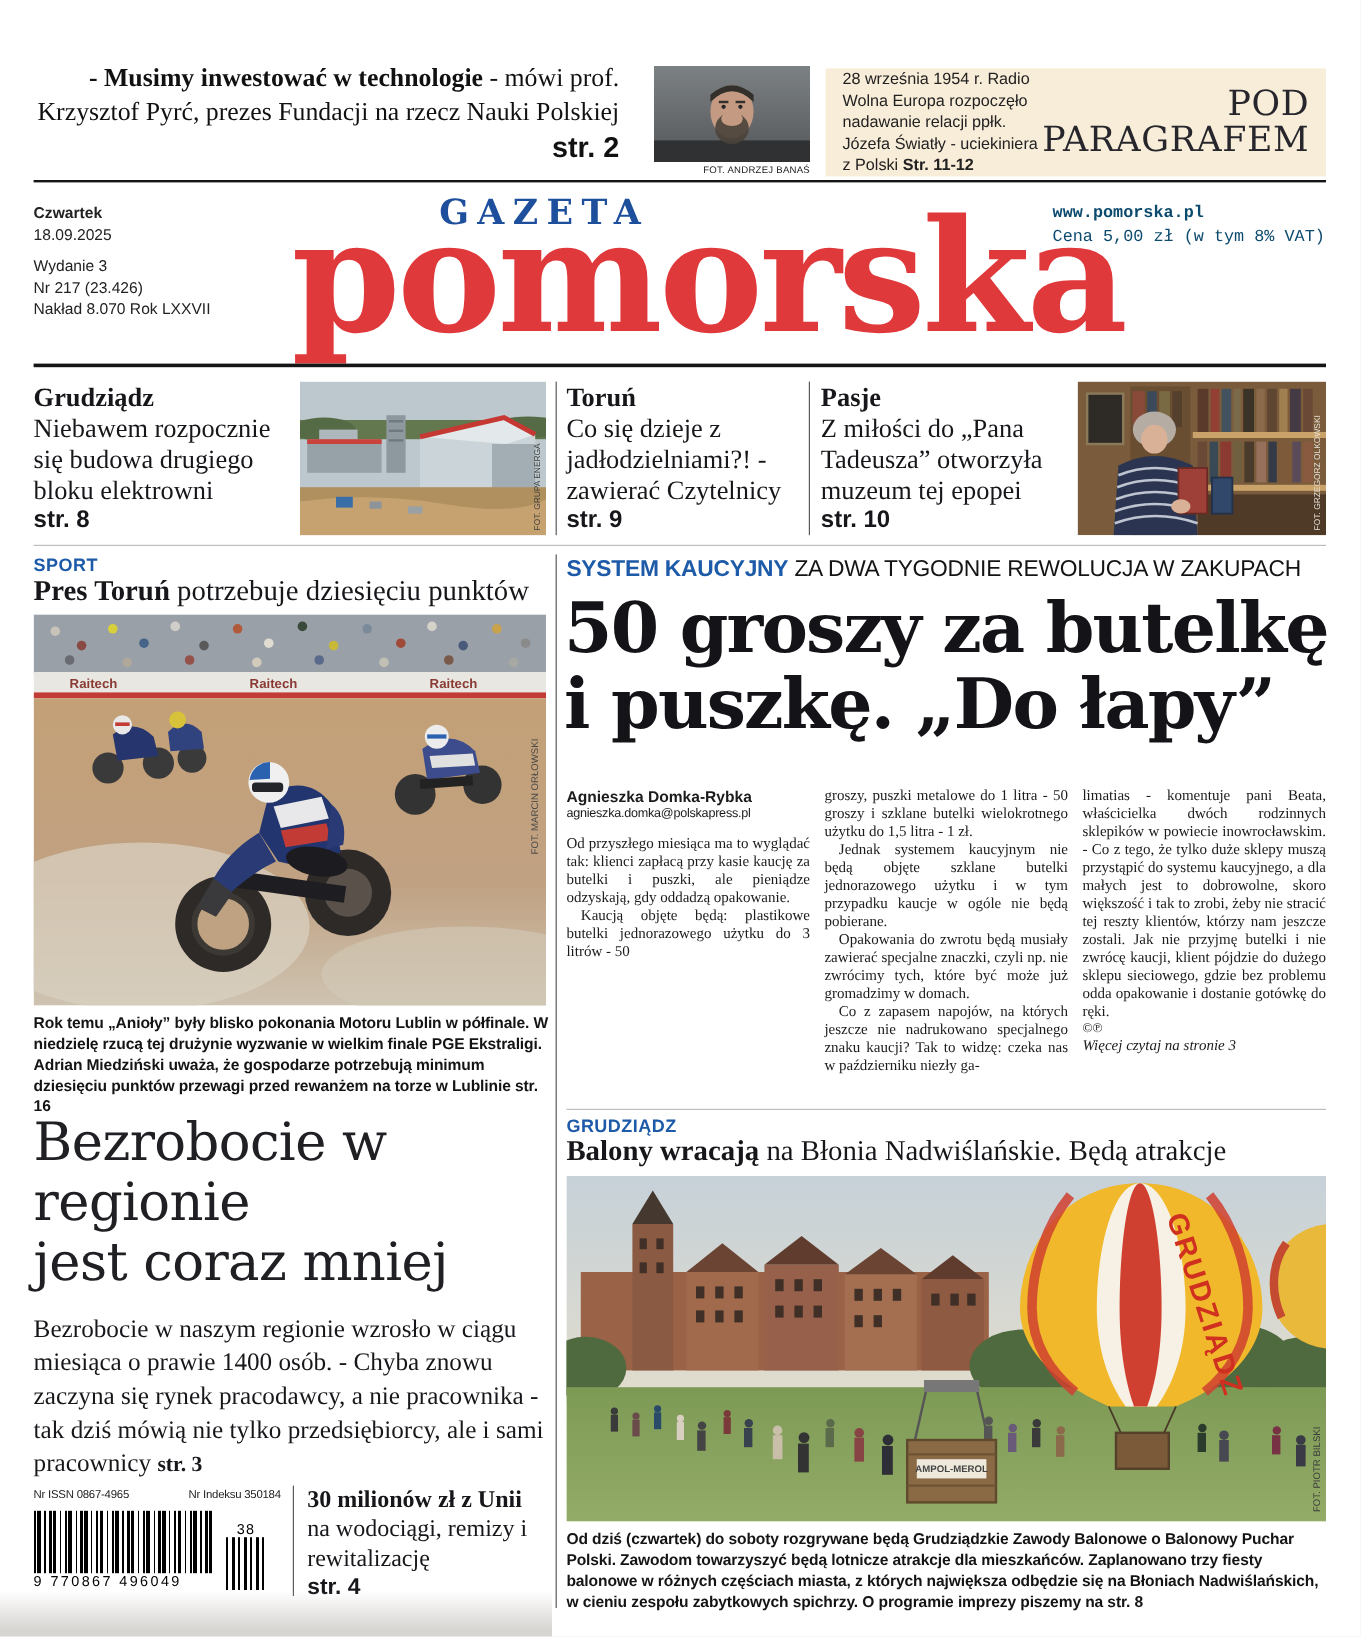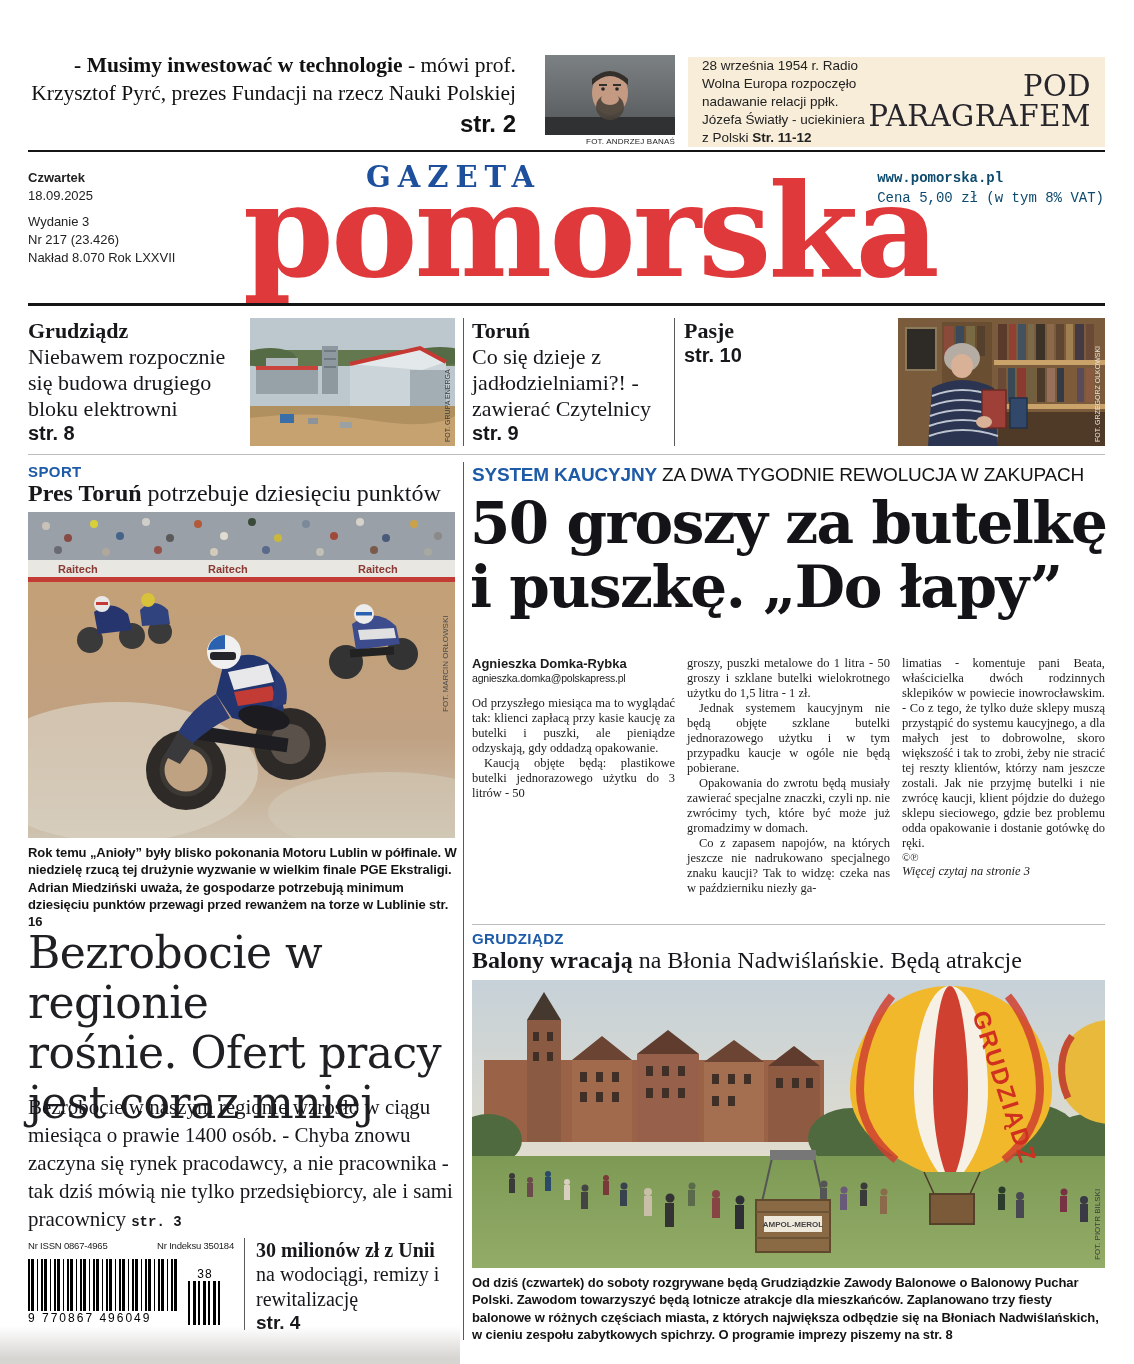--- a/index.html
+++ b/index.html
@@ -46,21 +46,21 @@
   .byline-name{font-family:"Liberation Sans",sans-serif;font-weight:bold;font-size:13px;}
   .byline-mail{font-family:"Liberation Sans",sans-serif;font-size:10.5px;letter-spacing:-.2px;margin-bottom:12px;}
   .lead{font-family:"Liberation Sans",sans-serif;font-weight:bold;font-size:13px;line-height:1.24;letter-spacing:-.2px;
         text-align:left;margin-bottom:9px;}
   .cright{font-size:11px;}
   .more{font-style:italic;font-size:12.5px;}
 
   
   .bezhead{font-family:"DejaVu Serif",serif;font-size:44px;line-height:1.14;letter-spacing:-.5px;color:#202024;}
   .bezbody{font-size:21px;line-height:1.33;color:#17171b;}
-  .bezbody .pg{font-family:Liberation Mono, monospace;font-weight:bold;font-size:14px;}
+  .bezbody .pg{font-family:Liberation Serif, serif;font-weight:bold;font-size:18px;}
 
   
   .bc-labels{font-family:"Liberation Sans",sans-serif;font-size:9.5px;color:#222;display:flex;justify-content:space-between;letter-spacing:-.2px;}
   .bars{height:52px;background:repeating-linear-gradient(90deg,#000 0 2px,#fff 2px 3px,#000 3px 6px,#fff 6px 9px,#000 9px 10px,#fff 10px 13px);}
   .bars-sm{height:44px;width:34px;background:repeating-linear-gradient(90deg,#000 0 2px,#fff 2px 5px,#000 5px 8px,#fff 8px 10px);}
   .bc-digits{font-family:"Liberation Sans",sans-serif;font-size:12px;letter-spacing:2px;color:#000000;}
   .eu{font-size:20px;line-height:1.22;color:#17171b;}
   .eu .pg{font-family:"Liberation Sans",sans-serif;font-weight:bold;font-size:19px;}
 
   .curl{background:linear-gradient(180deg,rgba(255,255,255,0) 0%,#d7d5d2 85%);}
@@ -165,20 +165,21 @@
   <div class="abs teaser" style="left:472px;top:318px;width:196px;">
     <div class="cat">Toruń</div>
     <div>Co się dzieje z jadłodzielniami?! - zawierać Czytelnicy</div>
     <div class="pg">str. 9</div>
   </div>
 
   <div class="abs vline" style="left:674px;top:318px;height:128px;"></div>
 
   <div class="abs teaser" style="left:684px;top:318px;width:208px;">
     <div class="cat">Pasje</div>
+    <div>Z miłości do „Pana Tadeusza” otworzyła muzeum tej epopei</div>
     <div class="pg">str. 10</div>
   </div>
   <div class="abs" style="left:898px;top:318px;width:207px;height:128px;">
     <svg width="207" height="128" viewBox="0 0 207 128">
       <rect width="207" height="128" fill="#7a5c3c"></rect>
       <g>
         <rect x="100" y="6" width="9" height="36" fill="#5a3a2a"></rect>
           <rect x="111" y="6" width="7" height="36" fill="#933f33"></rect>
           <rect x="120" y="6" width="8" height="36" fill="#42525f"></rect>
           <rect x="130" y="6" width="6" height="36" fill="#7a6a4a"></rect>
@@ -321,21 +322,20 @@
       <text x="420" y="200" font-family="Liberation Sans,sans-serif" font-size="8" fill="#4a4a4a" transform="rotate(-90 420 200)">FOT. MARCIN ORŁOWSKI</text>
     </svg>
   </div>
 
   <div class="abs caption" style="left:28px;top:844px;width:430px;">
     <span>Rok temu „Anioły” były blisko pokonania Motoru Lublin w półfinale. W niedzielę rzucą tej drużynie wyzwanie w wielkim finale PGE Ekstraligi. Adrian Miedziński uważa, że gospodarze potrzebują minimum dziesięciu punktów przewagi przed rewanżem na torze w Lublinie </span><span>str. 16</span>
   </div>
 
   <div class="abs bezhead" style="left:28px;top:928px;width:434px;">
     <div>Bezrobocie w regionie</div>
-    <div>rośnie. Ofert pracy</div>
     <div>jest coraz mniej</div>
   </div>
   <div class="abs bezbody" style="left:28px;top:1094px;width:428px;">
     <span>Bezrobocie w naszym regionie wzrosło w ciągu miesiąca o prawie 1400 osób. - Chyba znowu zaczyna się rynek pracodawcy, a nie pracownika - tak dziś mówią nie tylko przedsiębiorcy, ale i sami pracownicy </span><span class="pg">str. 3</span>
   </div>
 
   <div class="abs" style="left:28px;top:1240px;width:206px;">
     <div class="bc-labels">
       <span>Nr ISSN 0867-4965</span>
       <span>Nr Indeksu 350184</span>

